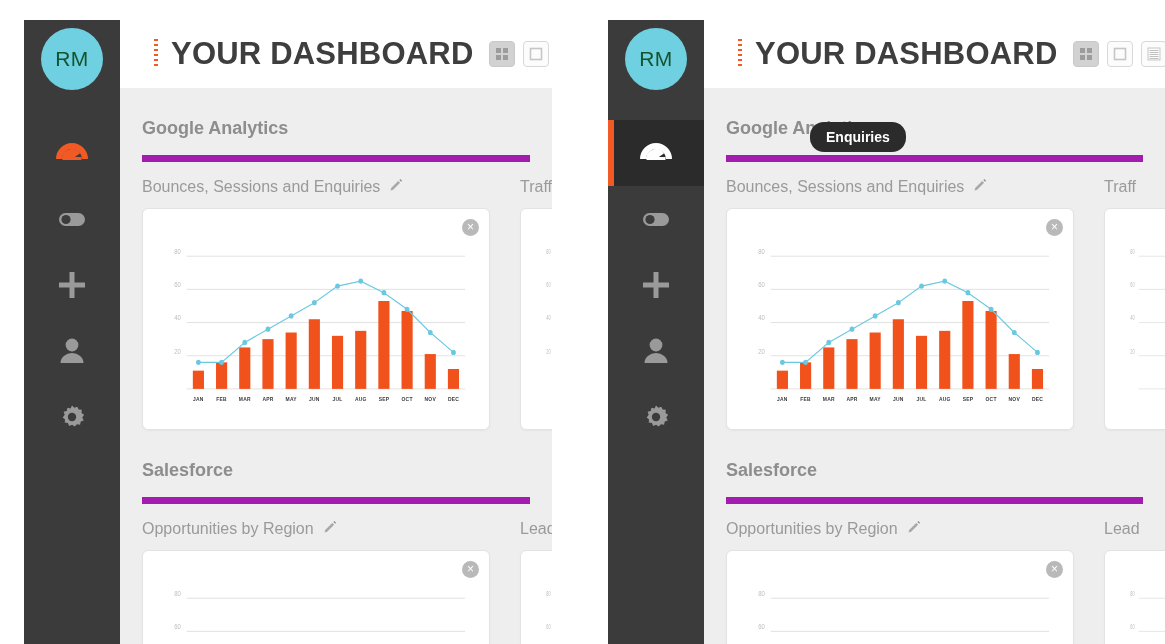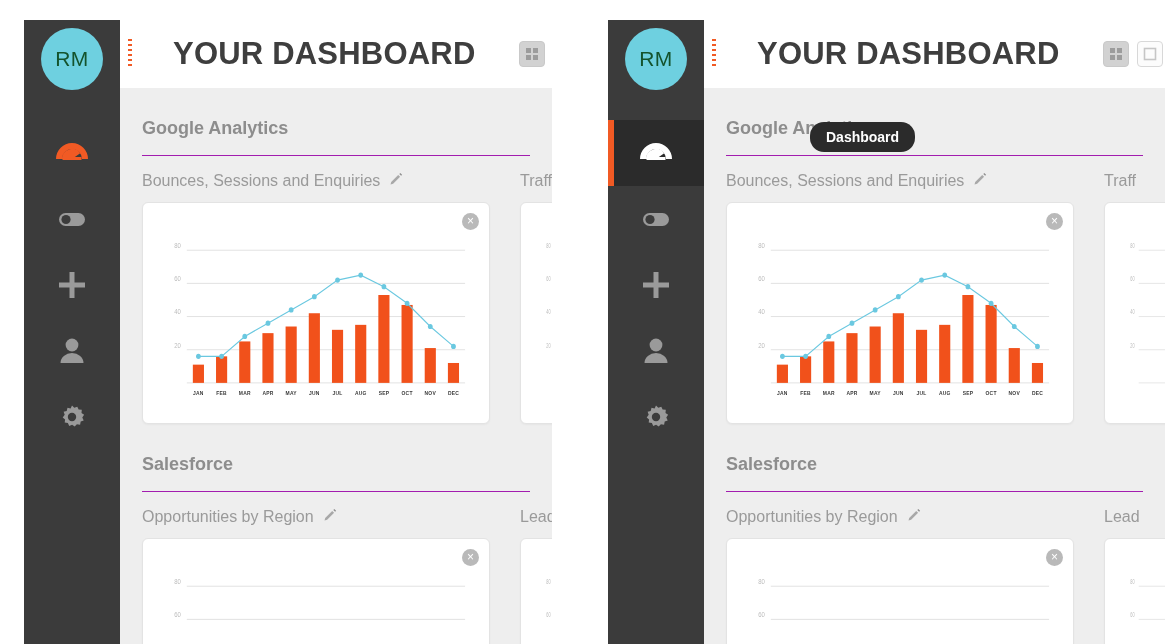--- a/index.html
+++ b/index.html
@@ -38,21 +38,21 @@
   .nav-item.active-hover::before {
     content: ""; position: absolute; left: 0; top: 0; bottom: 0; width: 6px;
     background: #f15a24;
   }
   .nav-icon { width: 40px; height: 40px; display:block; }
 
   
   .content { position: absolute; left: 96px; top: 0; right: 0; bottom: 0; background:#eeeeee; overflow:hidden; }
   .topbar {
     height: 68px; background: #ffffff;
-    display: flex; align-items: center; padding-left: 8px; gap: 28px;
+    display: flex; align-items: center; padding-left: 34px;
   }
   .title-accent {
     width: 4px; height: 30px; margin-right: 13px; flex: none;
     background-image: linear-gradient(to bottom, #f15a24 50%, rgba(0,0,0,0) 50%);
     background-size: 100% 5px;
   }
   .page-title {
     font-family: "Liberation Sans Narrow", "Liberation Sans", sans-serif;
     font-size: 31px; font-weight: 700; color: #3e3e3e;
     letter-spacing: 0.2px; white-space: nowrap;
@@ -63,22 +63,22 @@
     border: 1px solid #d8d8d8; background: #fcfcfc;
     display: flex; align-items: center; justify-content: center;
   }
   .vt.on { background: #d2d2d2; border-color: #c9c9c9; }
   .vt svg { display: block; }
 
   
   .board { padding: 0 0 0 0; }
   .section-head {
     font-size: 18px; font-weight: 700; color: #8d8d8d;
-    padding: 22px 0 16px 22px;
-    border-bottom: 1px solid #a21caf; margin: 8px 22px 0 22px;
+    padding: 30px 0 16px 22px;
+    border-bottom: 7px solid #a21caf; margin: 0 22px 0 22px;
     padding-left: 0;
   }
   .widget-row { display: flex; gap: 30px; padding: 0 0 0 22px; }
   .widget { width: 348px; flex: none; }
   .widget.clipped { width: 240px; }
   .widget-head {
     display: flex; align-items: center; gap: 9px;
     padding: 16px 0 12px 0;
     font-size: 16px; color: #9a9a9a; white-space: nowrap;
   }
@@ -587,16 +587,16 @@
                       <text x="24" y="21.333333333333343" text-anchor="end" class="tick-txt">80</text>
                       <line x1="30" y1="146" x2="310" y2="146" stroke="#dcdcdc" stroke-width="0.8"></line>
                     </g>
                 </svg>
               </div>
             </div>
           </div>
         </div>
       </div>
 
-      <div class="tooltip dash-tip">Dashboard</div>
+      <div class="tooltip dash-tip">Enquiries</div>
     </div>
   </div>
 </div>
 
 </body></html>

